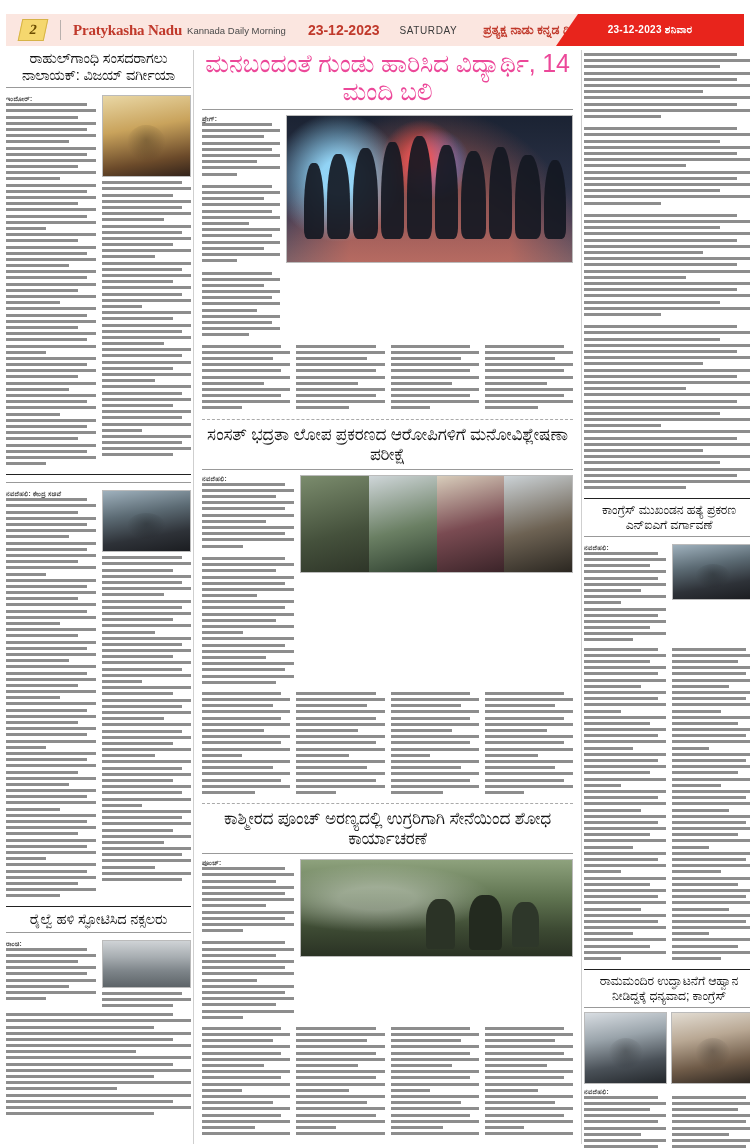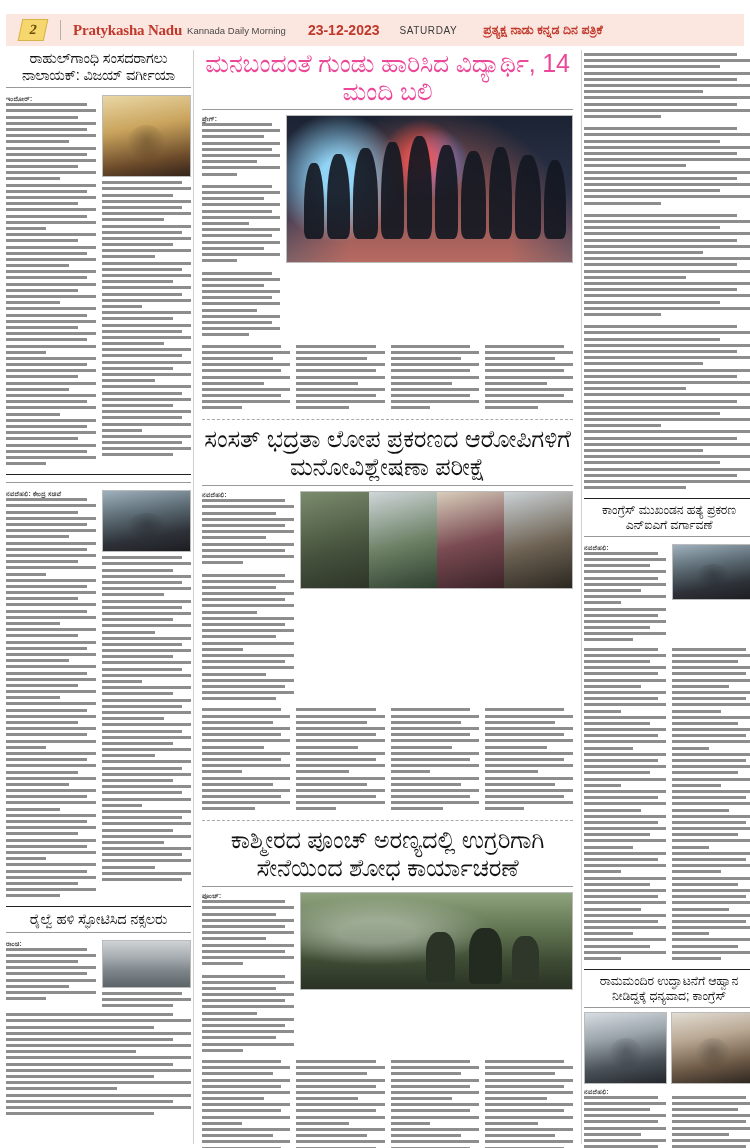--- a/index.html
+++ b/index.html
@@ -92,21 +92,21 @@
   
   .hl {
     font-family: "Liberation Sans", sans-serif;
     font-weight: normal;
     color: #111;
     text-align: center;
     line-height: 1.18;
     letter-spacing: -0.2px;
   }
   .hl-xl { font-size: 25px; color: #ec4899; line-height: 1.1; }
-  .hl-lg { font-size: 24px; }
+  .hl-lg { font-size: 17px; }
   .hl-md { font-size: 14.5px; }
   .hl-sm { font-size: 12.5px; }
 
   .rule-top { border-top: 1.5px solid #222; }
   .rule-dash { border-bottom: 1px dashed #aaa; }
   .rule-thin { border-bottom: 1px solid #999; }
 
   
   .body-block { padding: 3px 0; }
   .tcols { display: flex; gap: 6px; }
@@ -187,20 +187,23 @@
 <body>
 
 <div class="masthead">
   <div class="mh-page-badge">2</div>
   <div class="mh-sep"></div>
   <div class="mh-title">Pratykasha Nadu</div>
   <div class="mh-sub">Kannada Daily Morning</div>
   <div class="mh-date">23-12-2023</div>
   <div class="mh-day">SATURDAY</div>
   <div class="mh-kan">ಪ್ರತ್ಯಕ್ಷ ನಾಡು ಕನ್ನಡ ದಿನ ಪತ್ರಿಕೆ</div>
+  <div class="mh-redtab">
+    <span>23-12-2023 ಶನಿವಾರ</span>
+  </div>
 </div>
 
 <div class="page">
 
   <div class="col-left">
 
     <div>
       <div class="hl hl-md">ರಾಹುಲ್‌ಗಾಂಧಿ ಸಂಸದರಾಗಲು ನಾಲಾಯಕ್: ವಿಜಯ್ ವರ್ಗೀಯಾ</div>
       <div class="rule-thin" style="margin:3px 0 4px;"></div>
       <div class="body-block">

